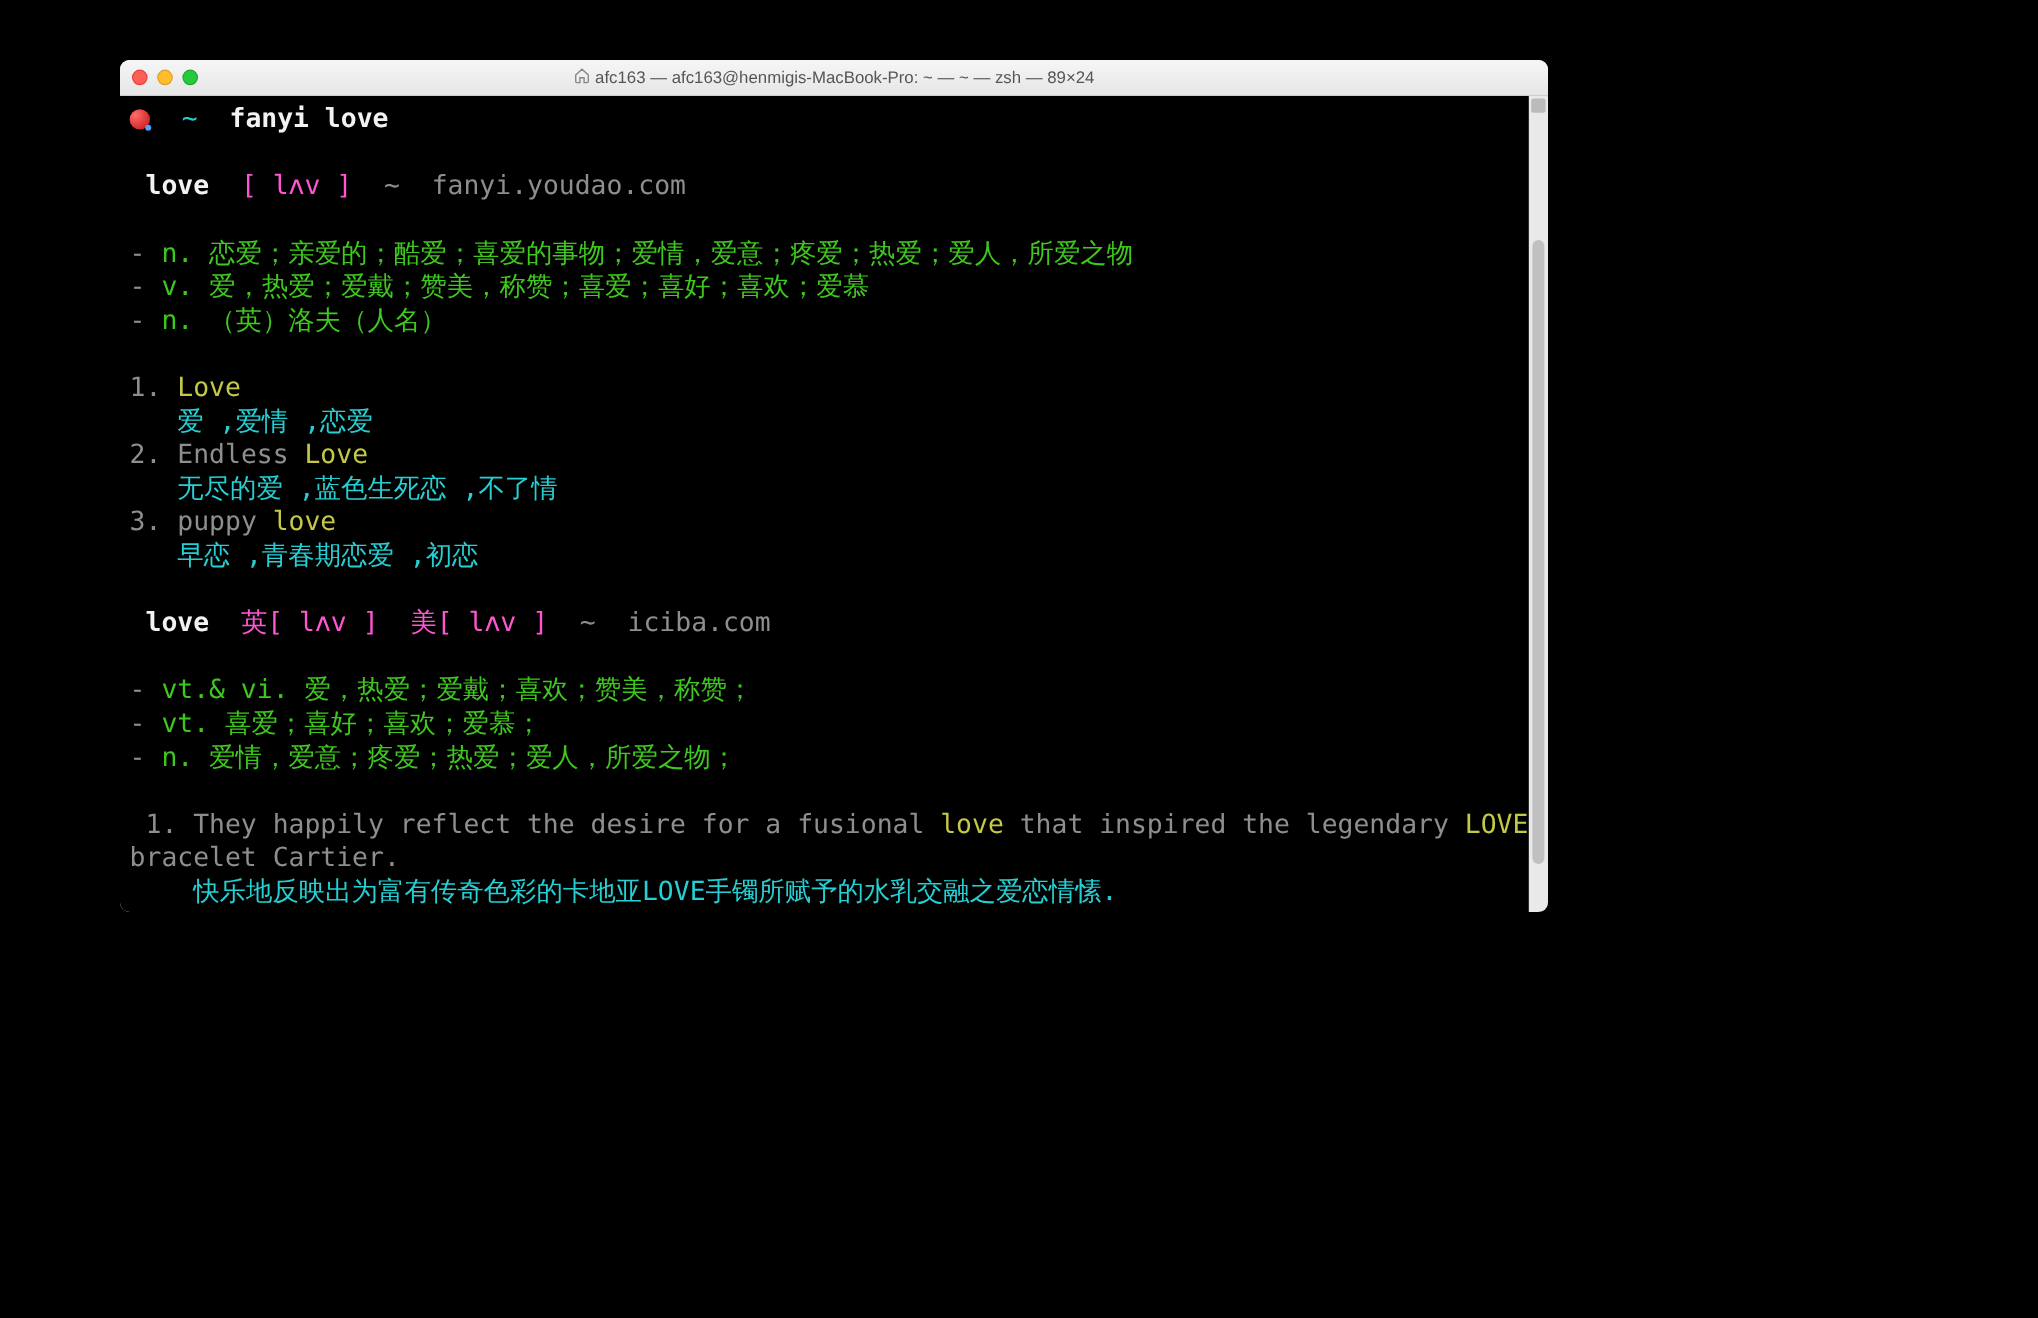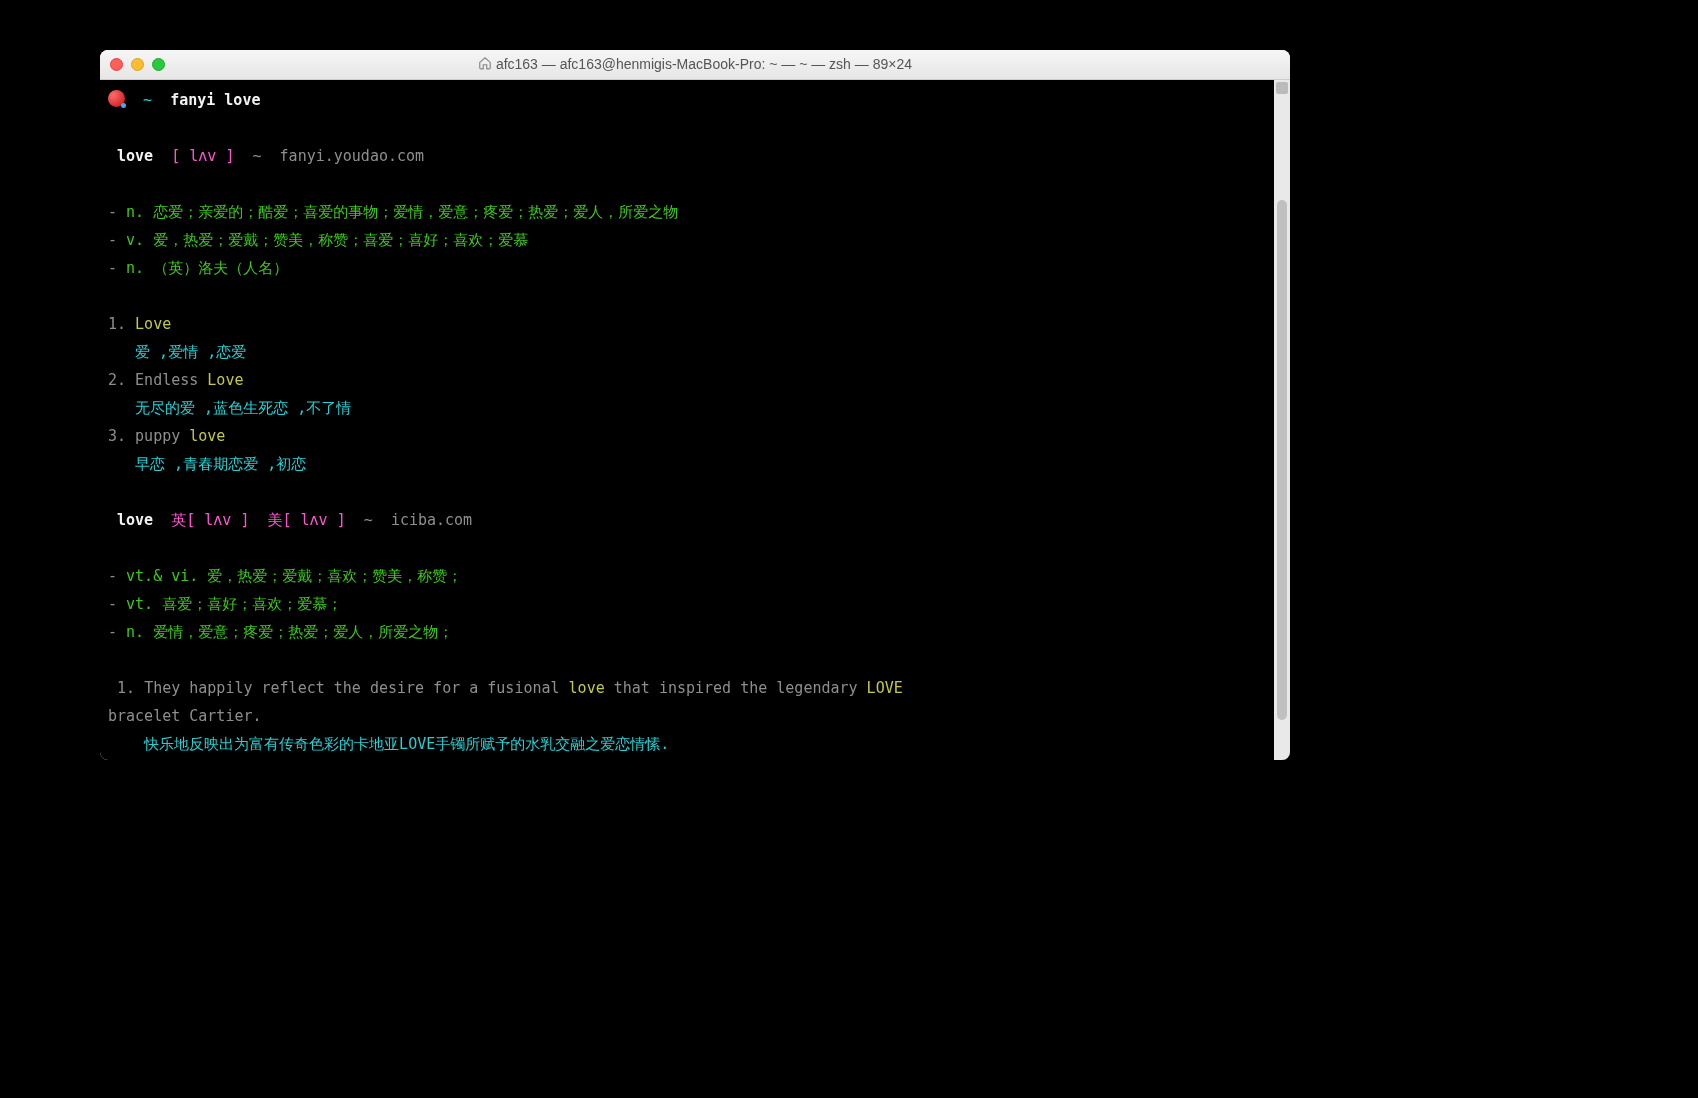--- a/index.html
+++ b/index.html
@@ -64,21 +64,21 @@
   .term-body {
     flex: 1;
     background: #000;
     position: relative;
     display: flex;
   }
   .term-content {
     flex: 1;
     padding: 6px 8px;
     color: #ddd;
-    font-size: 15px;
+    font-size: 22px;
     line-height: 28px;
     white-space: pre;
     font-family: "Menlo","Monaco","Consolas",monospace;
     overflow: hidden;
   }
   .scrollbar-track {
     width: 16px;
     background: #e9e9e9;
     position: relative;
     flex: 0 0 auto;

